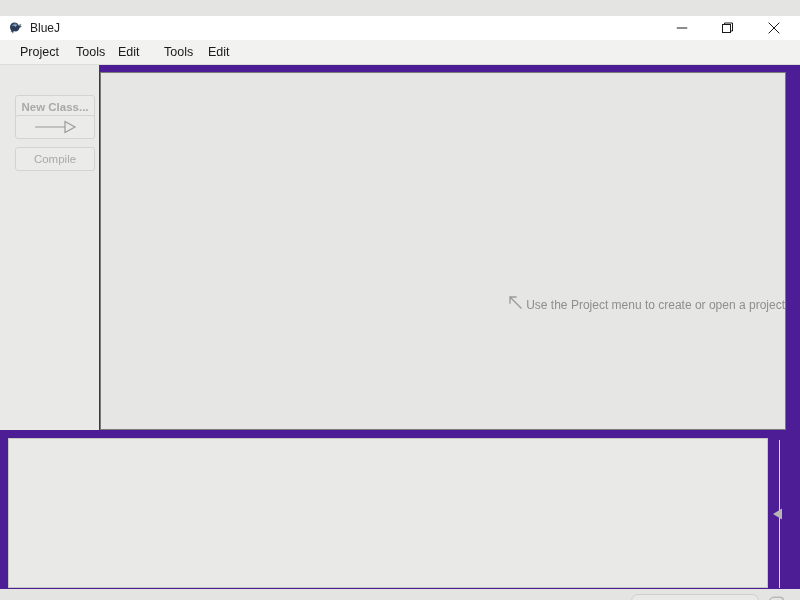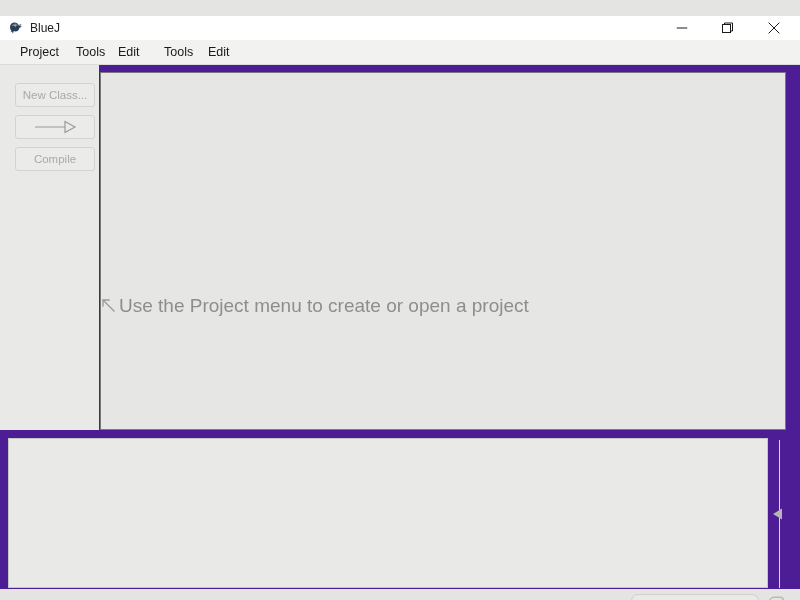--- a/index.html
+++ b/index.html
@@ -88,21 +88,21 @@
     border: 1px solid #d3d3d0;
     border-radius: 3px;
     box-sizing: border-box;
     text-align: center;
     line-height: 22px;
     font-size: 11.5px;
     color: #a9a9a6;
     white-space: nowrap;
     overflow: hidden;
   }
-  #btn-newclass { top: 18px; }
+  #btn-newclass { top: 30px; font-weight: bold; }
   #btn-arrow    { top: 50px; }
   #btn-compile  { top: 82px; }
   #btn-arrow svg { position: absolute; left: 50%; top: 50%; transform: translate(-50%,-50%); }
 
   #bench-handle {
     position: absolute;
     left: 47px; top: 396px;
     width: 16px; height: 12px;
   }
 
@@ -112,22 +112,22 @@
     left: 100px; top: 56px;
     width: 686px; height: 358px;
     background: #e6e6e4;
     border: 1px solid #7a7a7a;
     box-sizing: border-box;
   }
   #empty-hint {
     position: absolute;
     left: 0; right: 0;
     top: 222px;
-    text-align: left;
-    font-size: 19px;
+    text-align: right;
+    font-size: 12px;
     color: #8e8e8e;
     white-space: nowrap;
   }
   #hint-arrow {
     display: inline-block;
     vertical-align: -2px;
     margin-right: 3px;
   }
 
   

